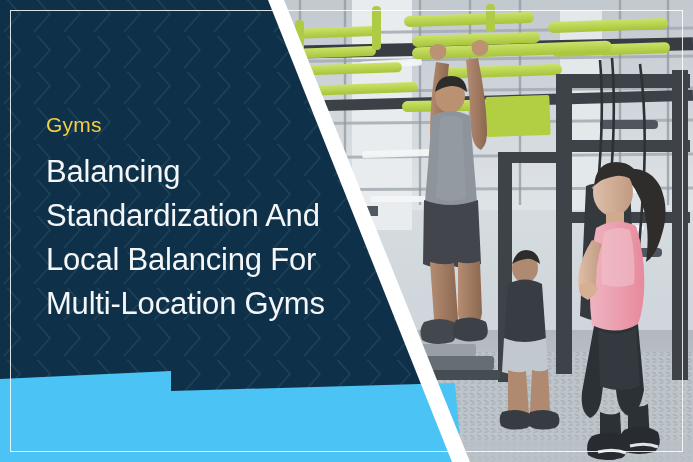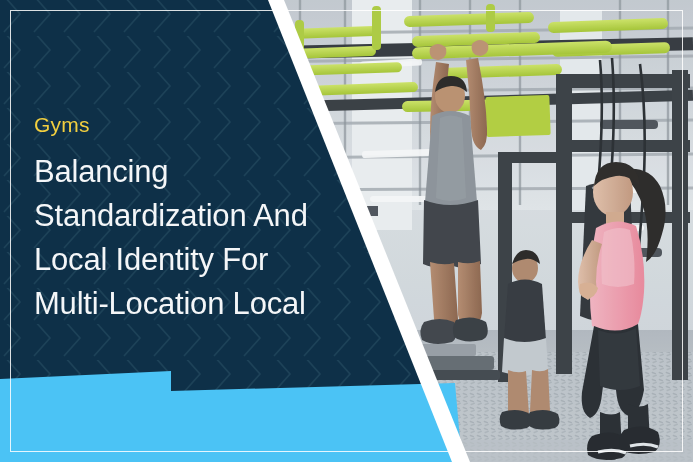--- a/index.html
+++ b/index.html
@@ -59,21 +59,21 @@
     position: absolute;
     left: 10px; top: 10px;
     right: 10px; bottom: 10px;
     border: 1.5px solid rgba(255,255,255,0.85);
     pointer-events: none;
   }
 
   
   .text-block {
     position: absolute;
-    left: 34px;
+    left: 46px;
     top: 112px;
     width: 300px;
   }
   .eyebrow {
     color: #f2cf3f;
     font-size: 21px;
     line-height: 26px;
     letter-spacing: 0.2px;
     margin: 0 0 12px 0;
     font-weight: 400;
@@ -321,18 +321,18 @@
   <svg class="blue-shape" viewBox="0 0 693 462" xmlns="http://www.w3.org/2000/svg" aria-hidden="true">
     <path d="M0 379 L171 371 L171 391 L455 383 L462 462 L0 462 Z" fill="#4bc3f5"></path>
   </svg>
 
   <svg class="diagonal-divider" viewBox="0 0 693 462" xmlns="http://www.w3.org/2000/svg" aria-hidden="true">
     <path d="M268 0 L284 0 L470 462 L452 462 Z" fill="#ffffff"></path>
   </svg>
 
   <div class="text-block">
     <p class="eyebrow">Gyms</p>
-    <h1 class="headline">Balancing Standardization And Local Identity For Multi-Location Local</h1>
+    <h1 class="headline">Balancing Standardization And Local Balancing For Multi-Location Gyms</h1>
   </div>
 
   <div class="inset-frame"></div>
 
 </div>
 
 </body></html>

